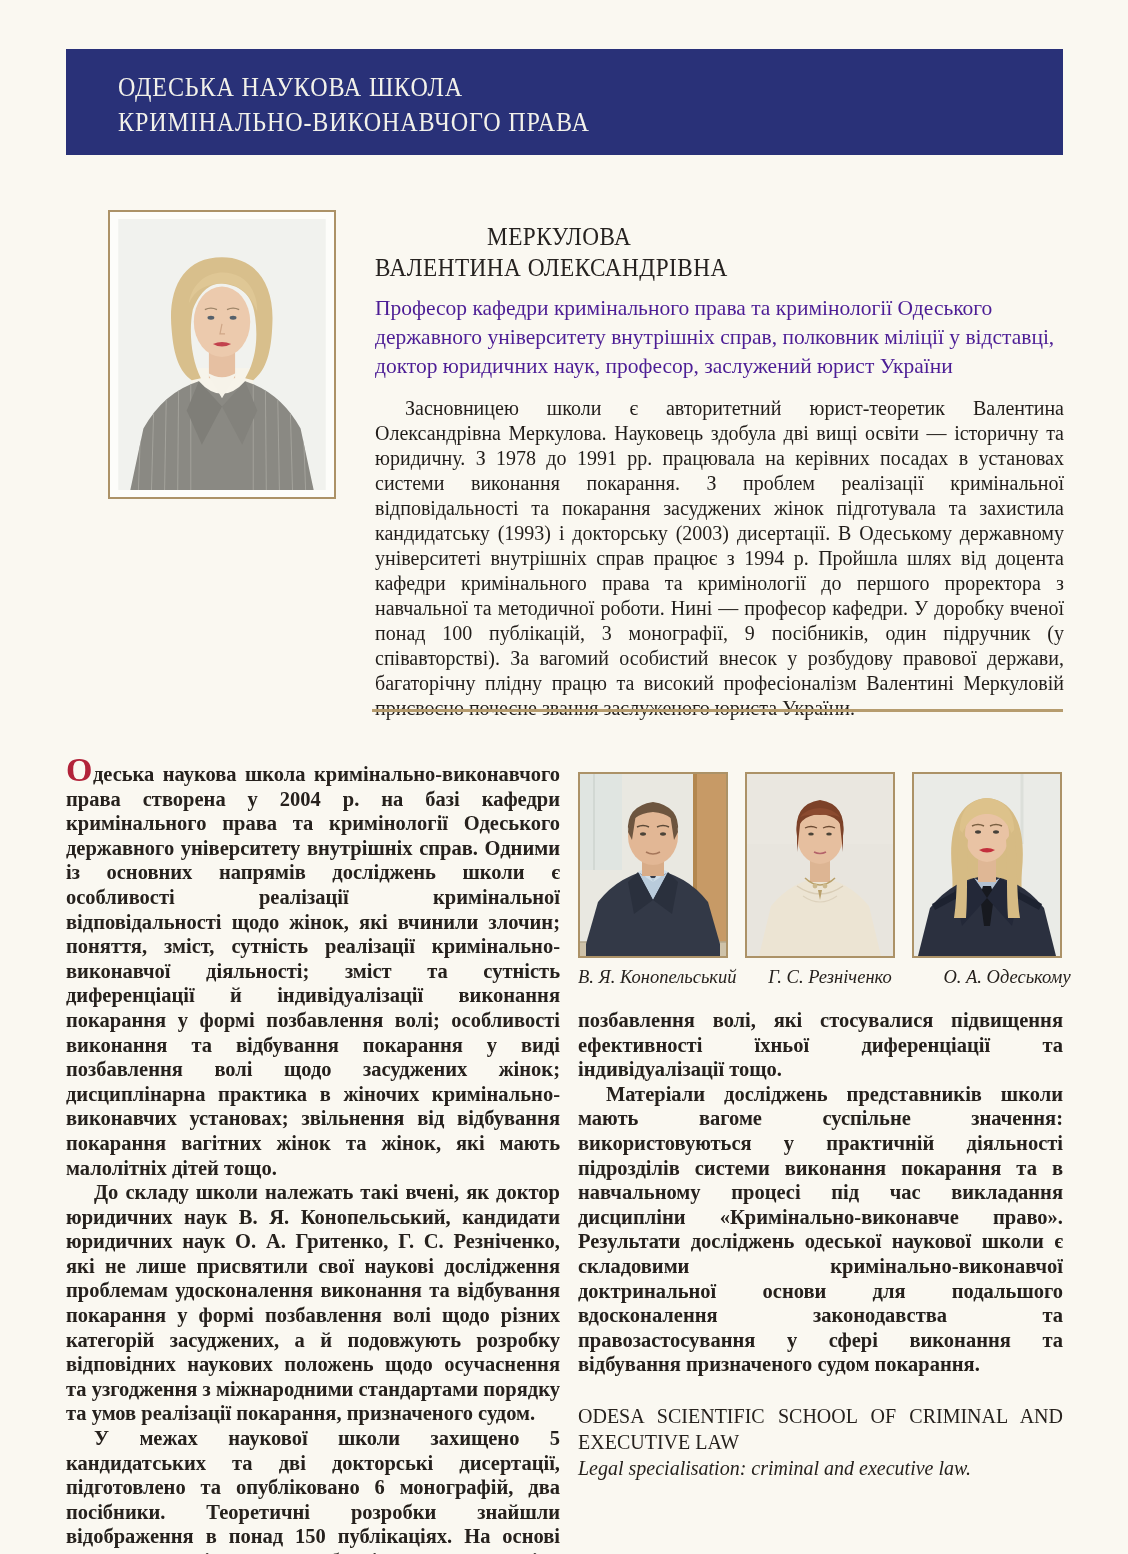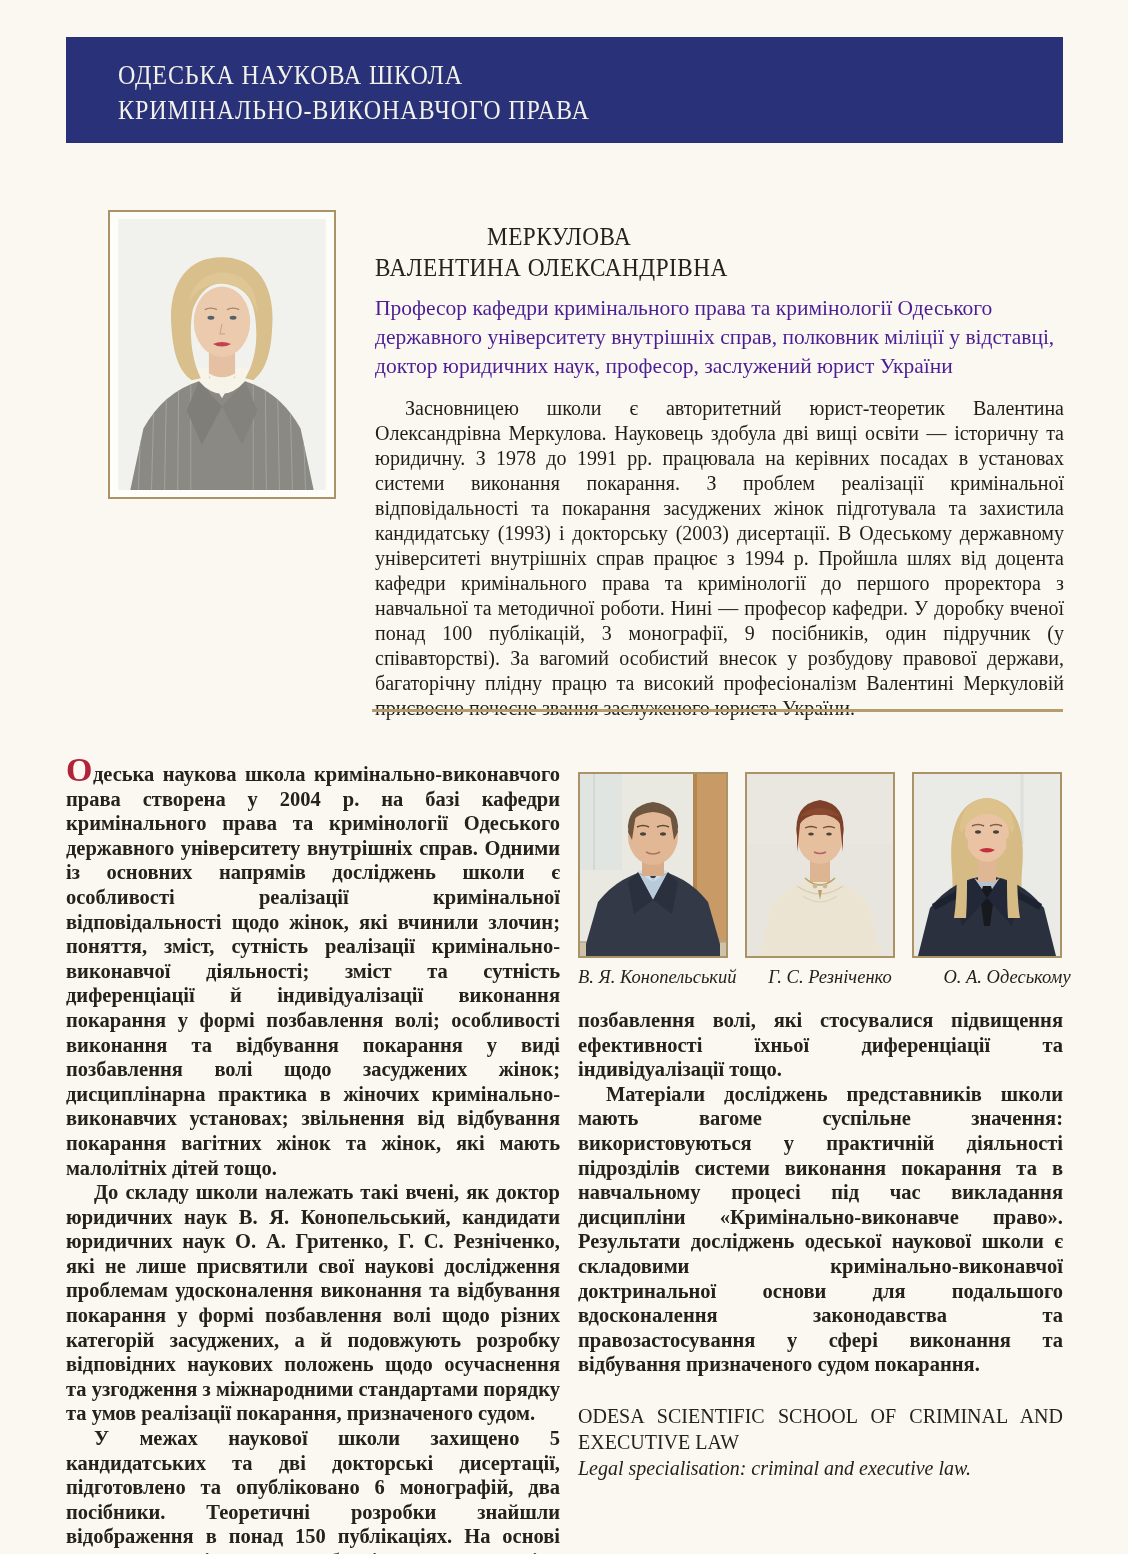--- a/index.html
+++ b/index.html
@@ -5,21 +5,21 @@
   html,body{margin:0;padding:0;}
   body{
     width:1128px;height:1554px;position:relative;
     background:#faf8f1;
     font-family:"Liberation Serif", serif;
     color:#26211d;
     overflow:hidden;
   }
   
   .banner{
-    position:absolute;left:66px;top:37px;width:997px;height:106px;
+    position:absolute;left:66px;top:49px;width:997px;height:106px;
     background:#293178;box-sizing:border-box;padding:20px 0 0 52px;
   }
   .banner-line{
     display:inline-block;color:#f2f1ea;font-size:28px;line-height:35px;
     letter-spacing:1px;white-space:nowrap;
     transform:scaleX(0.86);transform-origin:left center;
   }
   
   .portrait-frame{
     position:absolute;left:108px;top:210px;width:228px;height:289px;

